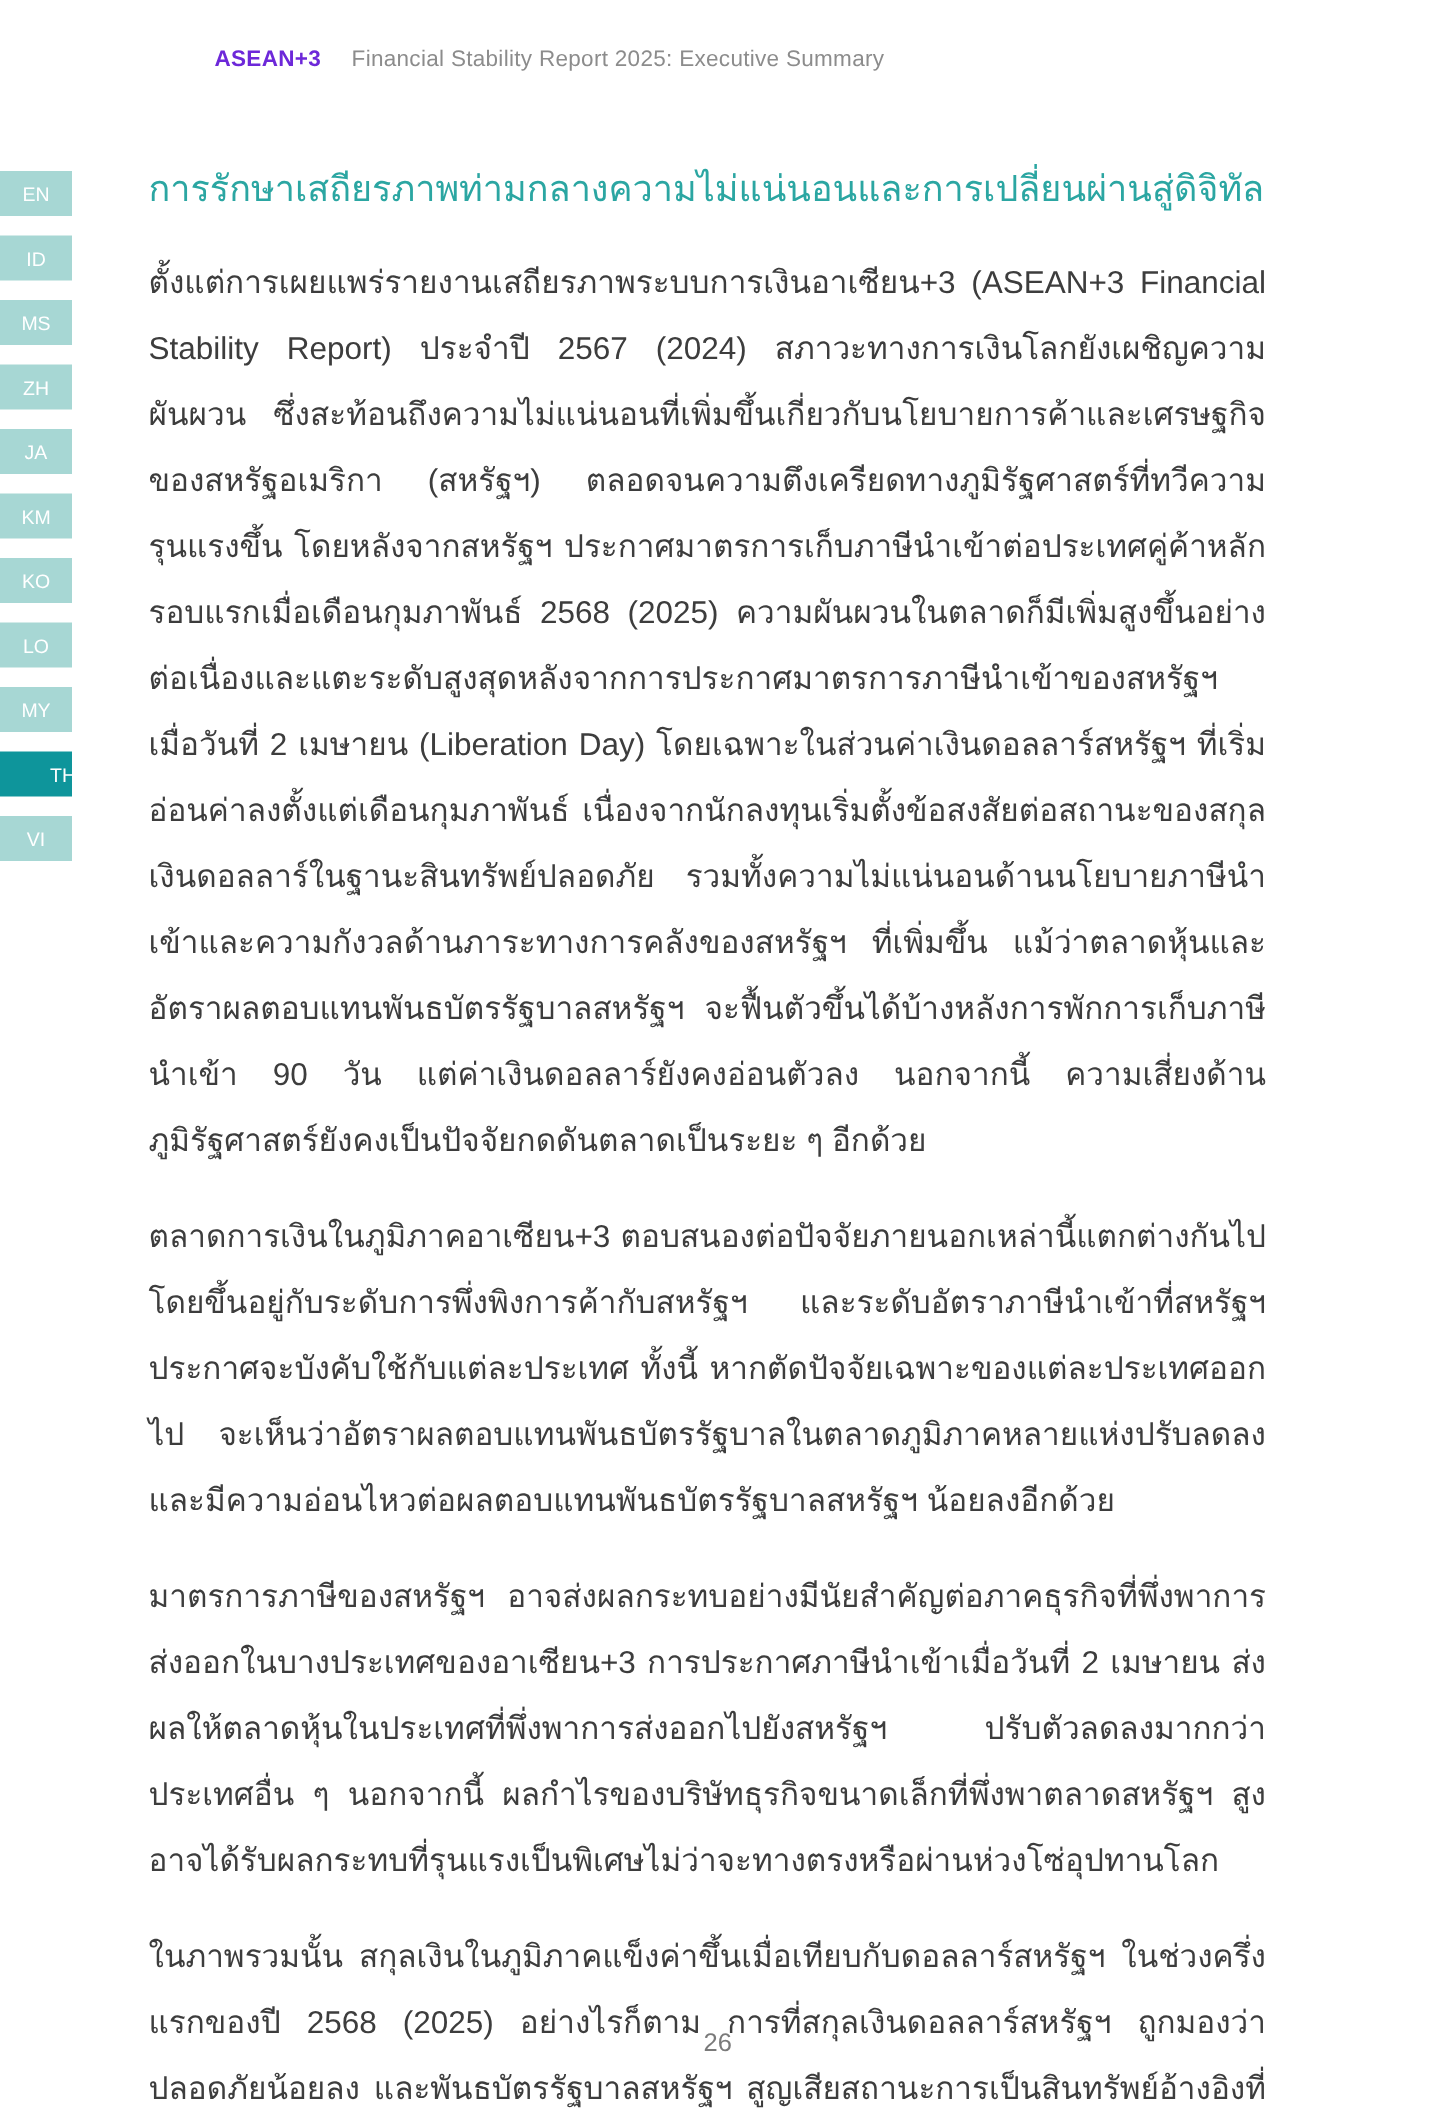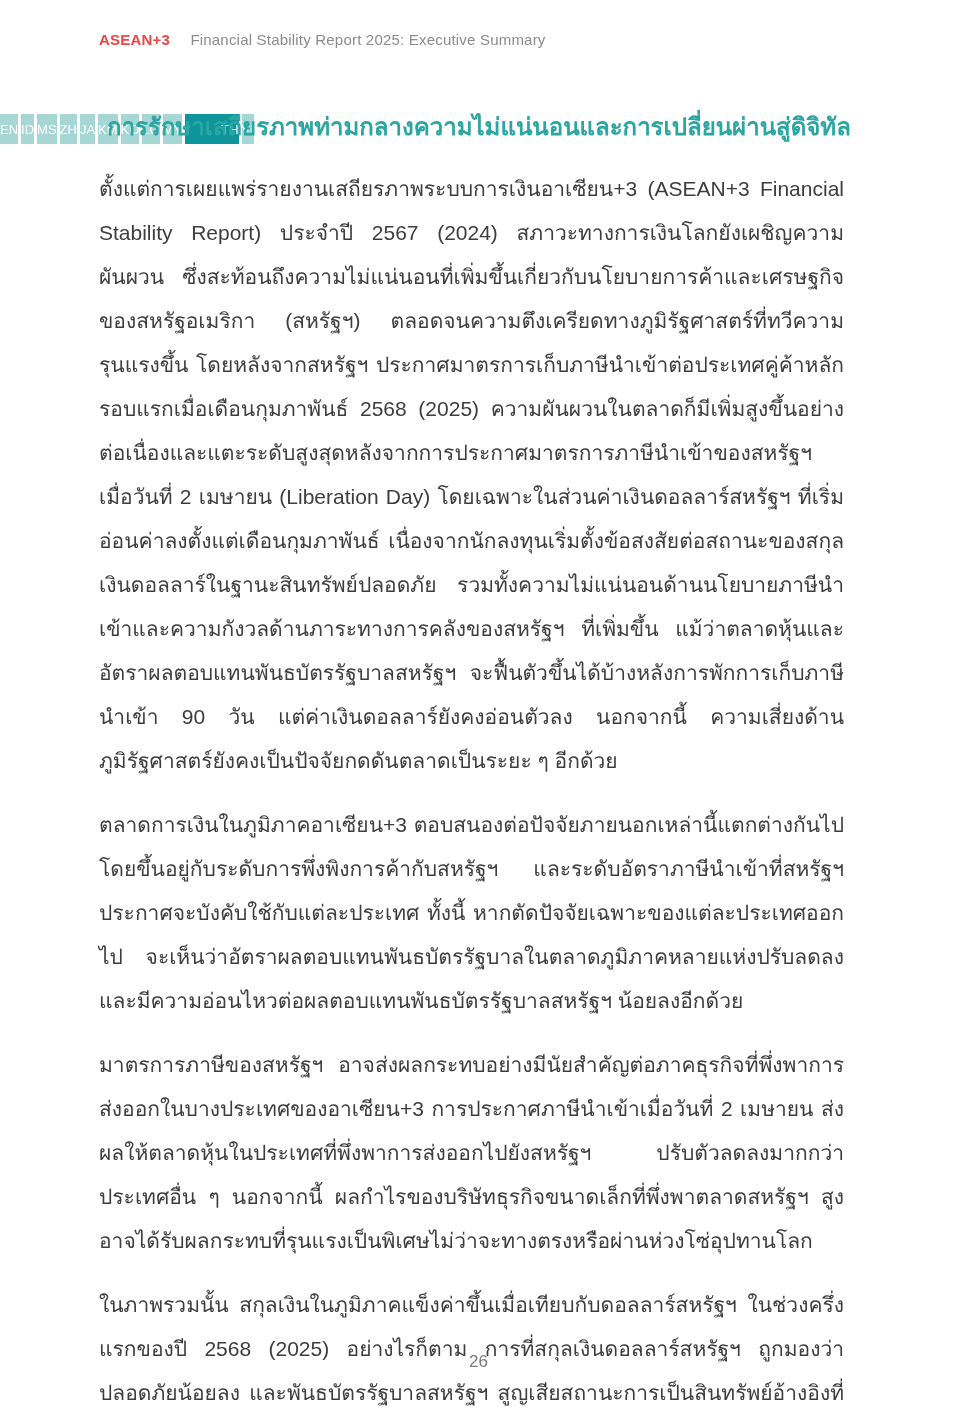--- a/index.html
+++ b/index.html
@@ -18,38 +18,39 @@
   
   .report-header {
     position: absolute;
     left: 99px;
     top: 31px;
     font-size: 15px;
     letter-spacing: 0.2px;
     white-space: nowrap;
   }
   .report-header .brand {
-    color: #ef4444;
+    color: #6d28d9;
     font-weight: bold;
+    margin-left: 44px;
   }
   .report-header .title {
     color: #8c8c8c;
     font-weight: normal;
     margin-left: 16px;
   }
 
   
   .lang-sidebar {
     position: absolute;
     left: 0;
     top: 114px;
     width: 48px;
     display: flex;
-    flex-direction: row;
-    gap: 3px;
+    flex-direction: column;
+    gap: 13px;
   }
   .lang-tab {
     height: 30px;
     background: #a7d7d4;
     color: #ffffff;
     font-size: 13px;
     display: flex;
     align-items: center;
     justify-content: center;
     cursor: pointer;
@@ -64,23 +65,22 @@
   .content {
     position: absolute;
     left: 99px;
     top: 110px;
     width: 760px;
   }
   .section-heading {
     margin: 0 0 22px 0;
     font-size: 24px;
     line-height: 1.45;
-    font-weight: bold;
+    font-weight: normal;
     color: #2ba6a2;
-    text-align: center;
   }
   .content p {
     margin: 0 15px 20px 0;
     font-size: 21px;
     line-height: 44px;
     color: #3d3d3d;
     text-align: justify;
     word-break: normal;
   }
 

